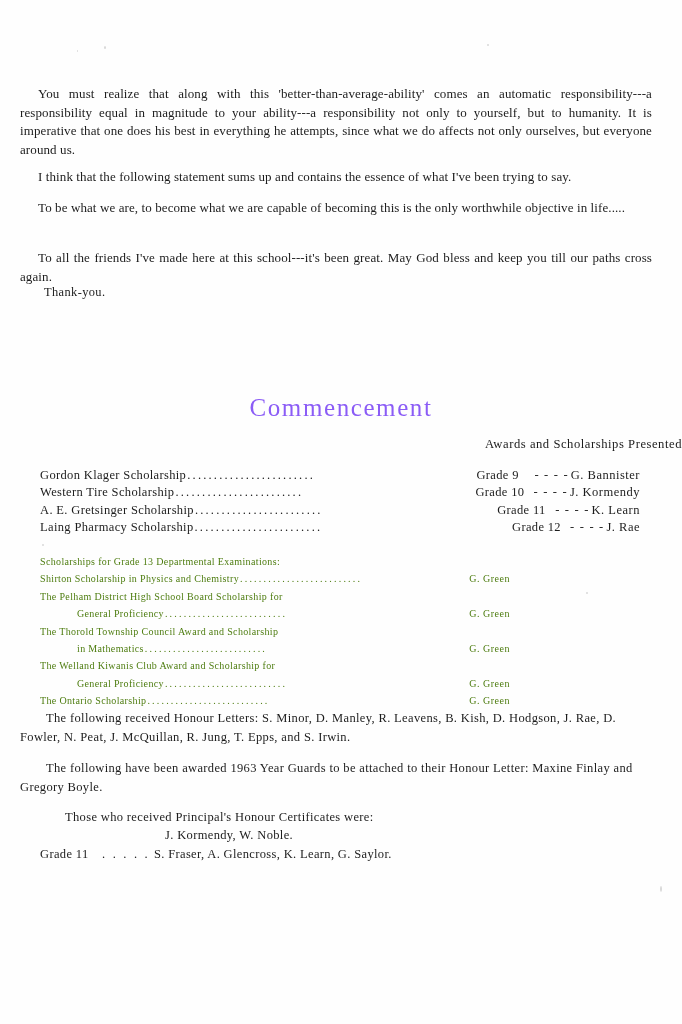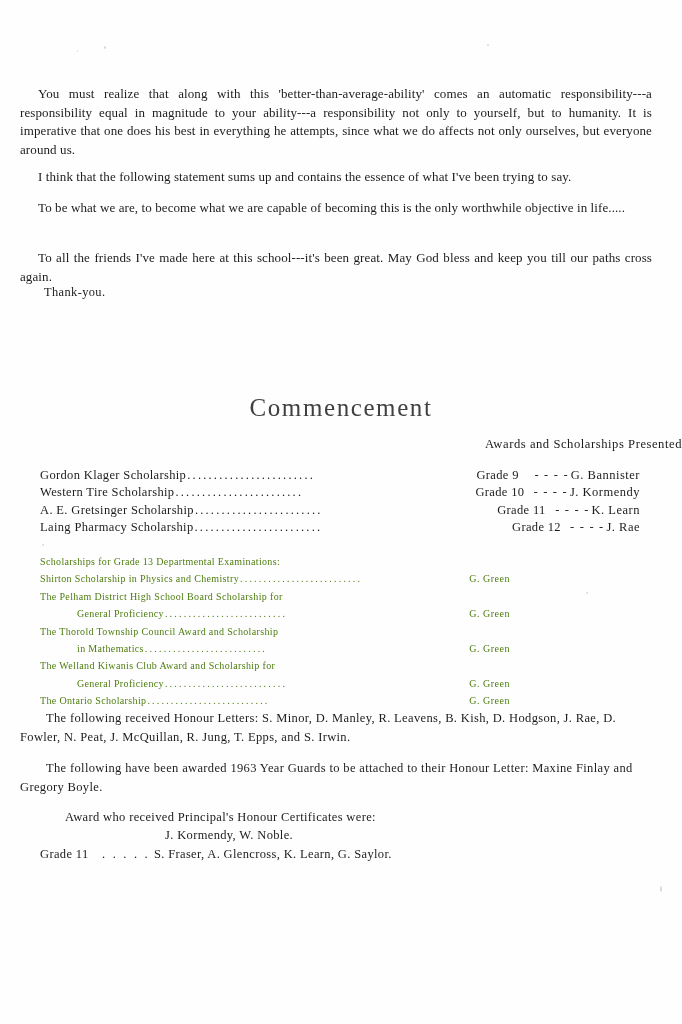--- a/index.html
+++ b/index.html
@@ -67,21 +67,21 @@
   }
 
   
   .section-title {
     position: absolute;
     left: 0;
     width: 682px;
     text-align: center;
     font-size: 25px;
     letter-spacing: 1.6px;
-    color: #404040;
+    color: #8b5cf6;
     font-family: "Liberation Serif", "DejaVu Serif", serif;
   }
   .section-subtitle {
     position: absolute;
     left: 0;
     width: 682px;
     text-align: right;
     font-size: 12.6px;
     letter-spacing: 0.55px;
     color: #1c1c1c;
@@ -322,21 +322,21 @@
     <div class="para" style="top:709px;">
       <span class="lead-in">The following received Honour Letters:  S. Minor, D. Manley, R. Leavens, B. Kish, D. Hodgson, J. Rae, D. Fowler, N. Peat, J. McQuillan, R. Jung, T. Epps, and S. Irwin.</span>
     </div>
 
     <div class="para" style="top:759px;">
       <span class="lead-in">The following have been awarded 1963 Year Guards to be attached to their Honour Letter: Maxine Finlay and Gregory Boyle.</span>
     </div>
 
     <div class="cert-block" style="top:808px;">
 
-      <div class="cert-intro">Award who received Principal's Honour Certificates were:</div>
+      <div class="cert-intro">Those who received Principal's Honour Certificates were:</div>
 
 
 
       <div class="cert-row wrap">
         <span>J. Kormendy, W. Noble.</span>
       </div>
 
       <div class="cert-row">
         <span class="g-label">Grade 11</span><span class="g-dots">. . . . .</span><span>S. Fraser, A. Glencross, K. Learn, G. Saylor.</span>
       </div>

